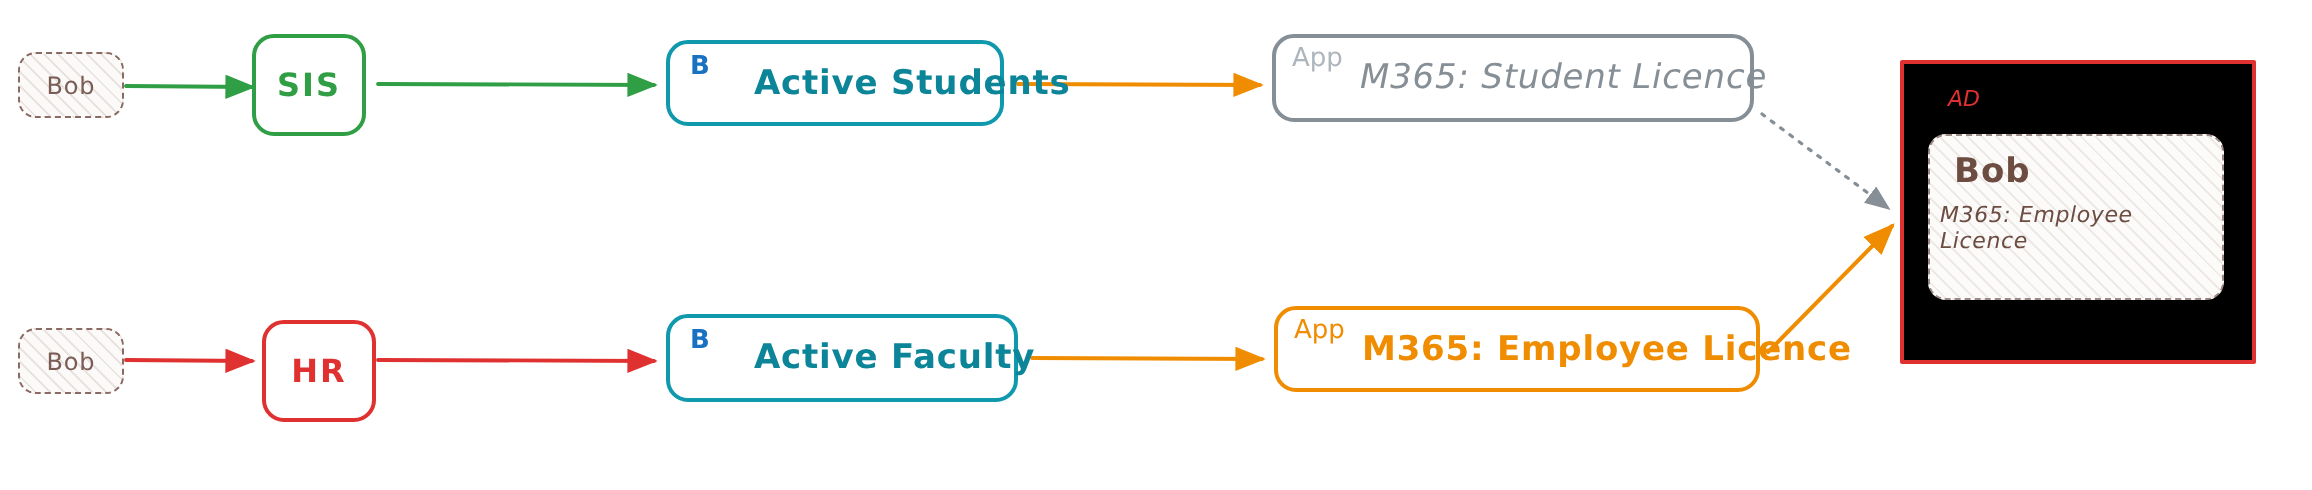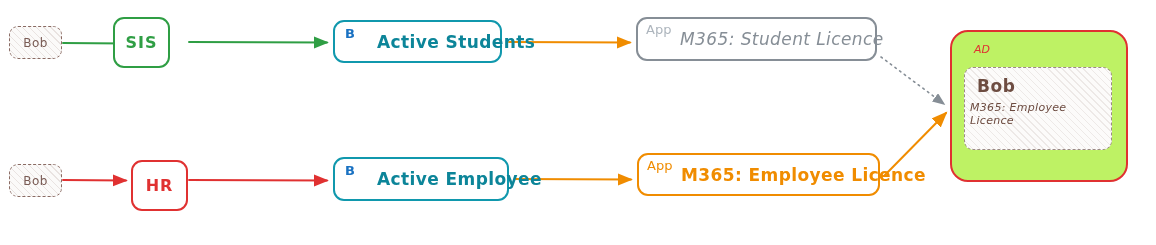--- a/index.html
+++ b/index.html
@@ -104,22 +104,22 @@
   .green { border-color: #2f9e44; }
   .green .node-label { color: #2f9e44; }
   
   .red { border-color: #e03131; }
   .red .node-label { color: #e03131; }
   
   .ad-container {
     position: absolute;
     box-sizing: border-box;
     border: 2px solid #e03131;
-    border-radius: 18px;
-    background: #bef264;
+    border-radius: 1px;
+    background: #000000;
   }
   .ad-container .corner-tag {
     color: #e03131;
     font-size: 11px;
     font-style: italic;
   }
   .ad-inner {
     position: absolute;
     box-sizing: border-box;
     border: 1.6px dashed #9b8a85;
@@ -180,21 +180,21 @@
     <path d="M63,180 L126,180.5" stroke="#e03131" stroke-width="1.9" fill="none" marker-end="url(#ah-red)" stroke-linecap="round"></path>
     <path d="M189,180 L327,180.5" stroke="#e03131" stroke-width="1.9" fill="none" marker-end="url(#ah-red)" stroke-linecap="round"></path>
     <path d="M516,179 L631,179.5" stroke="#f08c00" stroke-width="1.9" fill="none" marker-end="url(#ah-orange)" stroke-linecap="round"></path>
     <path d="M884,176 L946,113" stroke="#f08c00" stroke-width="2" fill="none" marker-end="url(#ah-orange)" stroke-linecap="round"></path>
   </svg>
 
   <div class="node bob-src" style="left:9px; top:26px; width:53px; height:33px;">
     <span class="node-label">Bob</span>
   </div>
 
-  <div class="node sys-box green" style="left:113px; top:17px; width:57px; height:51px;">
+  <div class="node sys-box green" style="left:126px; top:17px; width:57px; height:51px;">
     <span class="node-label">SIS</span>
   </div>
 
   <div class="node group-box teal" style="left:333px; top:20px; width:169px; height:43px;">
     <span class="corner-tag" style="left:10px; top:5px;">B</span>
     <span class="node-label">Active Students</span>
   </div>
 
   <div class="node group-box grey" style="left:636px; top:17px; width:241px; height:44px;">
     <span class="corner-tag" style="left:8px; top:4px;">App</span>
@@ -204,21 +204,21 @@
   <div class="node bob-src" style="left:9px; top:164px; width:53px; height:33px;">
     <span class="node-label">Bob</span>
   </div>
 
   <div class="node sys-box red" style="left:131px; top:160px; width:57px; height:51px;">
     <span class="node-label">HR</span>
   </div>
 
   <div class="node group-box teal" style="left:333px; top:157px; width:176px; height:44px;">
     <span class="corner-tag" style="left:10px; top:5px;">B</span>
-    <span class="node-label">Active Employee</span>
+    <span class="node-label">Active Faculty</span>
   </div>
 
   <div class="node group-box orange" style="left:637px; top:153px; width:243px; height:43px;">
     <span class="corner-tag" style="left:8px; top:4px;">App</span>
     <span class="node-label">M365: Employee Licence</span>
   </div>
 
   <div class="ad-container" style="left:950px; top:30px; width:178px; height:152px;">
     <span class="corner-tag" style="left:22px; top:12px;">AD</span>
     <div class="ad-inner" style="left:12px; top:35px; width:148px; height:83px;">

